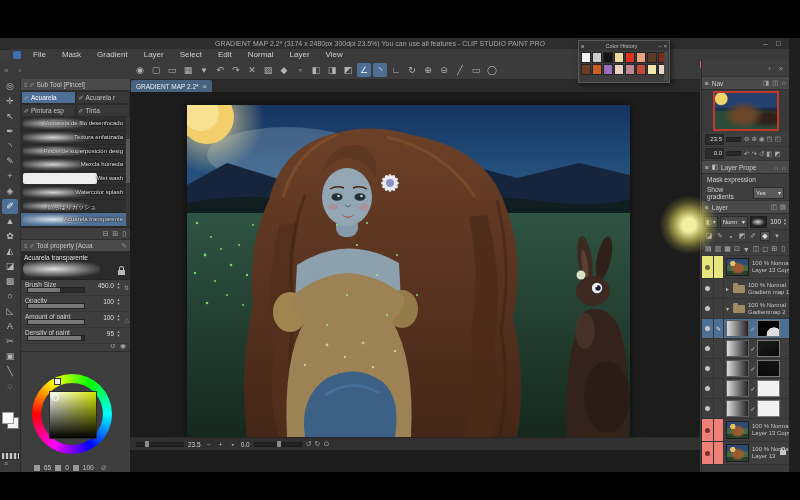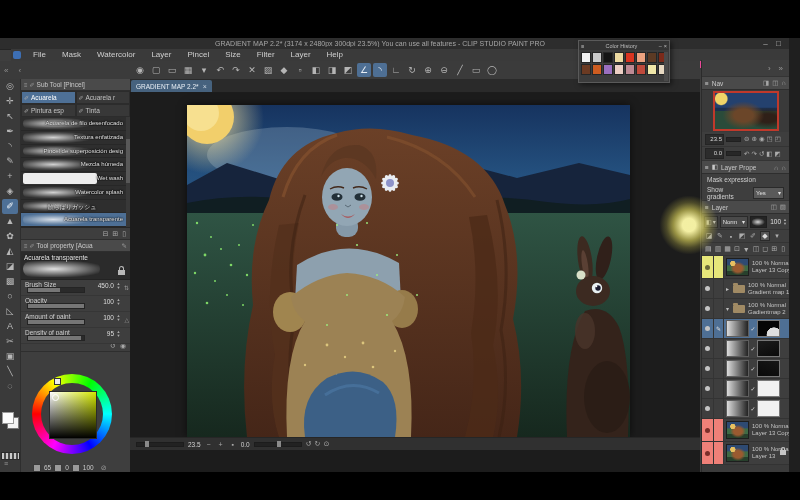--- a/index.html
+++ b/index.html
@@ -232,27 +232,27 @@
         <span>□</span>
         <span>×</span>
       </div>
     </div>
 
     <div class="menubar">
       <span class="applogo"></span>
       <div class="menuitems">
         <span class="mitem">File</span>
           <span class="mitem">Mask</span>
-          <span class="mitem">Watercolor</span>
+          <span class="mitem">Gradient</span>
           <span class="mitem">Layer</span>
-          <span class="mitem">Pincel</span>
-          <span class="mitem">Size</span>
-          <span class="mitem">Filter</span>
+          <span class="mitem">Select</span>
+          <span class="mitem">Edit</span>
+          <span class="mitem">Normal</span>
           <span class="mitem">Layer</span>
-          <span class="mitem">Help</span>
+          <span class="mitem">View</span>
       </div>
     </div>
 
     <div class="toolbar">
       <div class="tbleft">
         <span>«</span>
         <span>‹</span>
       </div>
       <div class="tbicons">
         <span class="tbico">◉</span>

